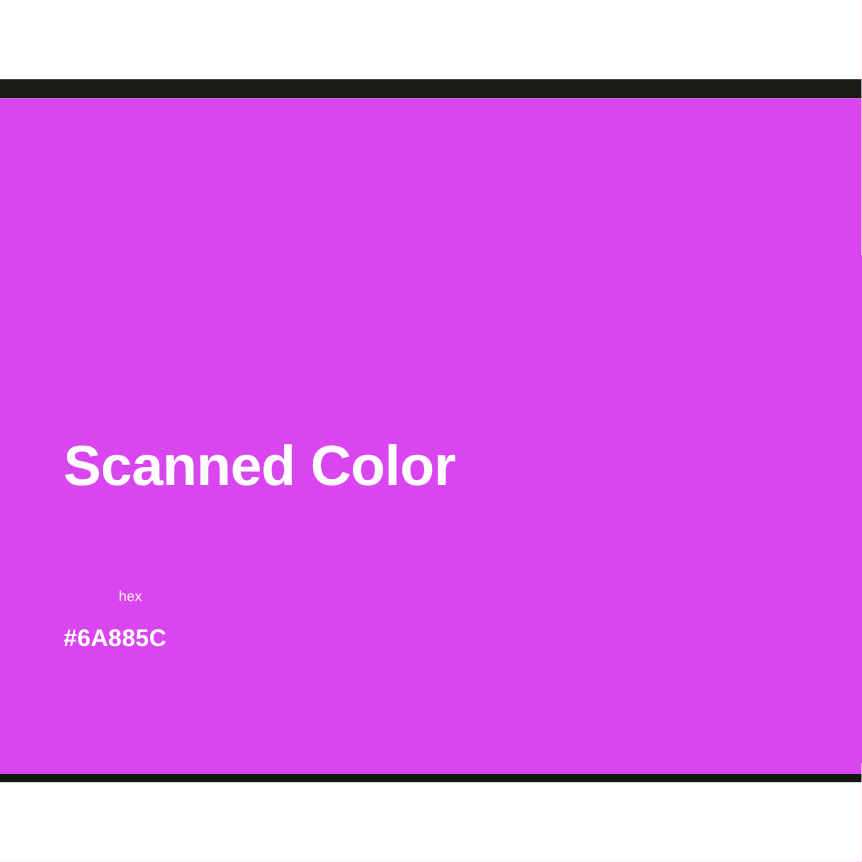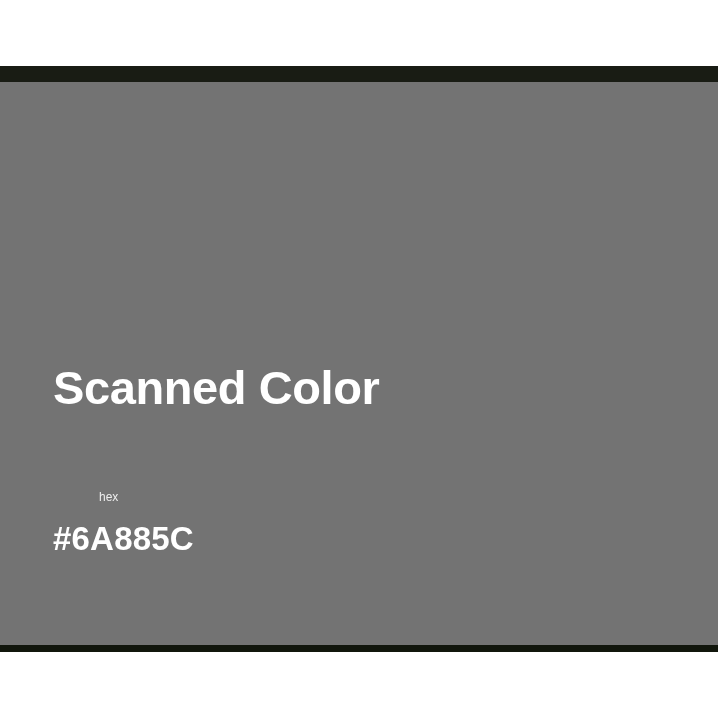--- a/index.html
+++ b/index.html
@@ -72,38 +72,38 @@
     font-weight:400;
     line-height:1.0;
     color:rgba(255,255,255,0.88);
     white-space:nowrap;
   }
 
   .hex-value {
     position:absolute;
     left:53px;
     top:440px;
-    font-size:33px;
+    font-size:20px;
     font-weight:700;
     line-height:1.0;
     letter-spacing:0.2px;
     color:#ffffff;
     white-space:nowrap;
   }
 </style>
 </head>
 <body>
 
 <div id="app">
 
   <div class="letterbox top"></div>
 
   <div class="frame-bar top"></div>
 
-  <div class="swatch" style="background: #737373;">
+  <div class="swatch" style="background: #d946ef;">
 
     <div class="title">Scanned Color</div>
 
     <div class="hex-label">hex</div>
 
     <div class="hex-value">#6A885C</div>
 
   </div>
 
   <div class="frame-bar bottom"></div>

